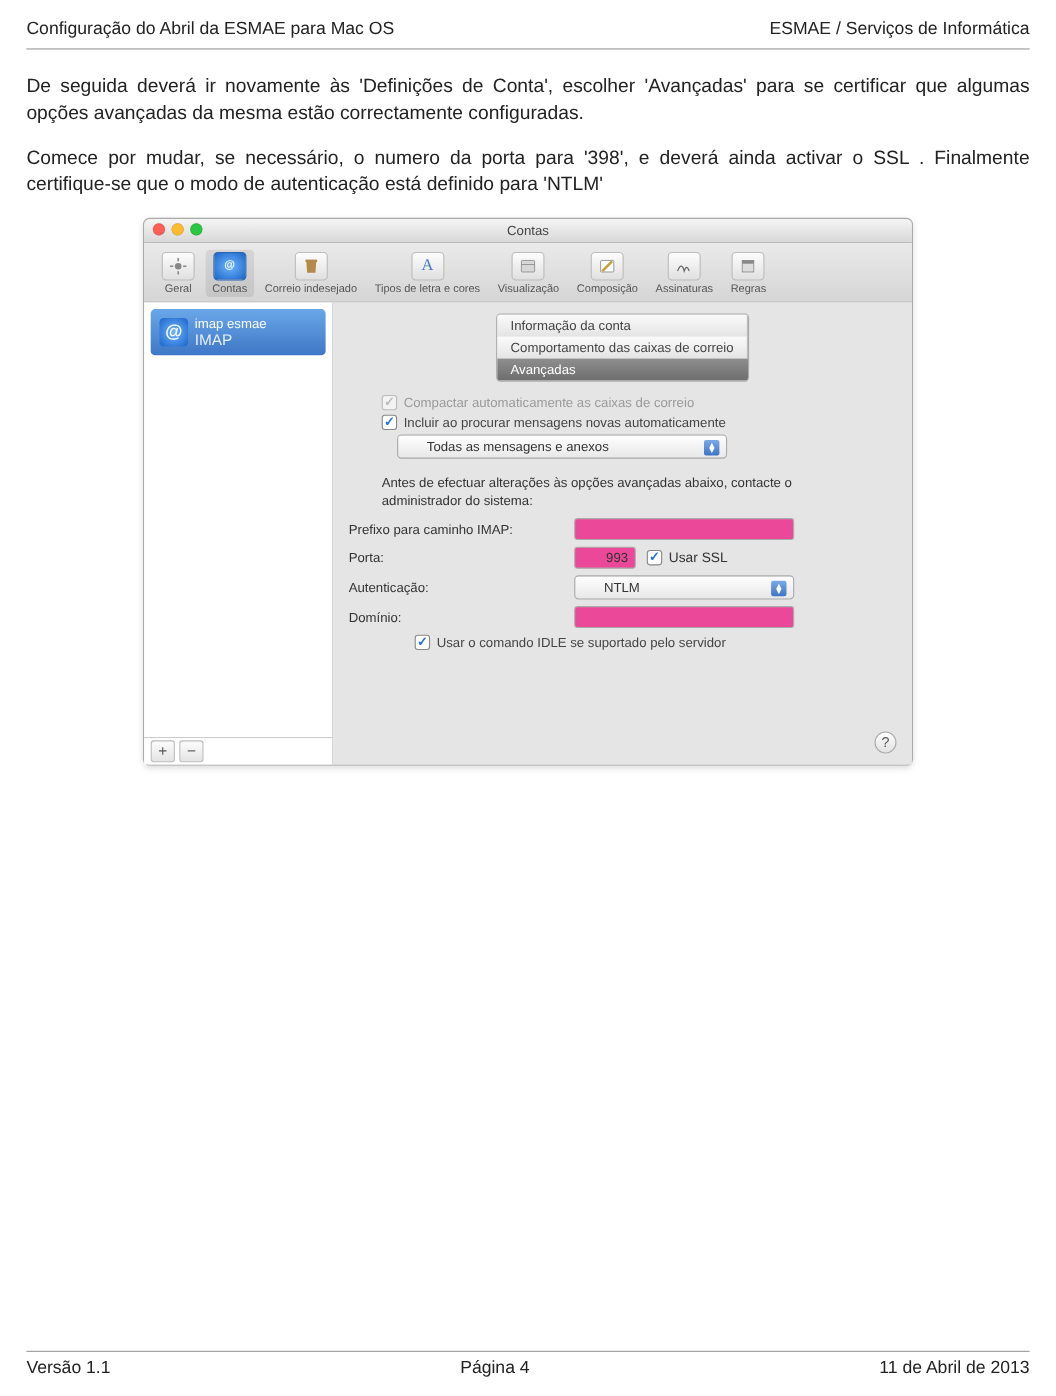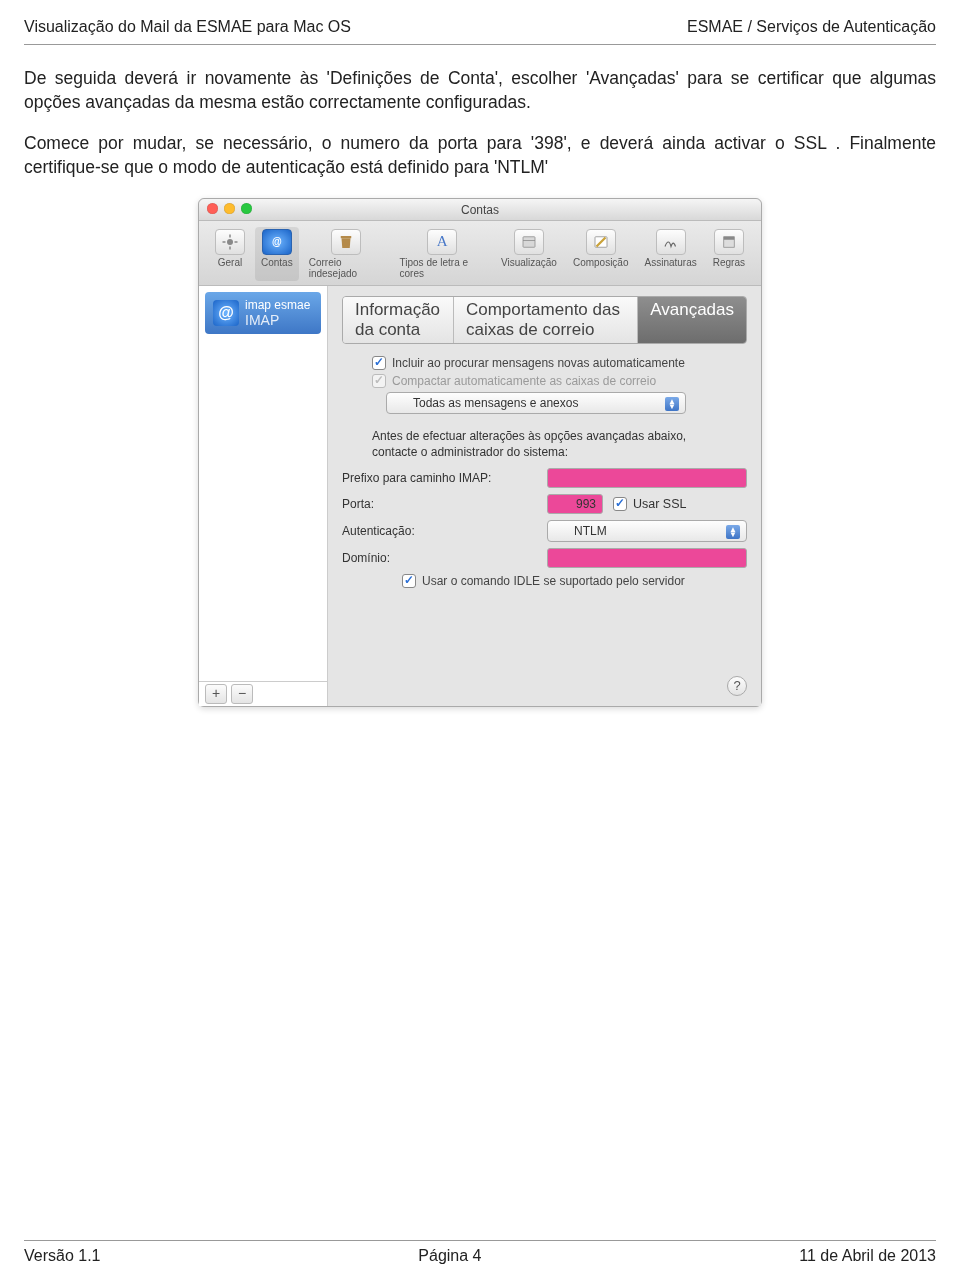--- a/index.html
+++ b/index.html
@@ -25,21 +25,21 @@
     margin-bottom: 22px;
   }
   .body-text p {
     font-size: 17.5px;
     line-height: 1.35;
     margin-bottom: 18px;
     text-align: justify;
   }
 
   .mac-window {
-    width: 564px;
+    width: 700px;
     margin: 8px auto 0 auto;
     border: 1px solid #aaa;
     border-radius: 6px;
     background: #e7e7e7;
     box-shadow: 0 2px 6px rgba(0,0,0,.15);
     font-size: 12.5px;
     color: #333;
   }
   .titlebar {
     background: linear-gradient(#f5f5f5,#d8d8d8);
@@ -113,21 +113,22 @@
     font-size:14px;line-height:16px;text-align:center;color:#555;
   }
 
   .main-pane{
     flex:1; padding:10px 14px 14px 14px; background:#e5e5e5;
     position:relative;
   }
   .seg {
     display:flex; width: fit-content; margin: 0 auto 12px auto;
     border:1px solid #aaa; border-radius:4px; overflow:hidden;
-    font-size:17px;
+    font-size:12px;
+    flex-direction:column;
   }
   .seg div{
     padding:3px 12px; background:linear-gradient(#fafafa,#e4e4e4);
     border-right:1px solid #bbb; color:#444;
   }
   .seg div:last-child{border-right:none}
   .seg .sel{background:linear-gradient(#8e8e8e,#6d6d6d);color:#fff}
 
   .chk-row{display:flex;align-items:center;gap:6px;margin:4px 0 4px 30px;font-size:12px;color:#444}
   .chk-row.dis{color:#9a9a9a}
@@ -163,31 +164,31 @@
   .popup.sm{margin:0;width:200px}
 
   .footer-help{
     position:absolute;right:14px;bottom:10px;
     width:20px;height:20px;border:1px solid #aaa;border-radius:50%;
     background:linear-gradient(#fdfdfd,#e3e3e3);
     text-align:center;line-height:18px;font-size:13px;color:#555;
   }
 
   .page-footer{
-    position:absolute;left:24px;right:24px;bottom:4px;
+    position:absolute;left:24px;right:24px;bottom:16px;
   }
   .page-footer .hr2{border:none;border-top:1px solid #999;margin-bottom:6px}
   .page-footer .row{display:flex;justify-content:space-between;font-size:16px;font-weight:300}
 </style>
 </head>
 <body>
 
 <div class="header-row">
-  <div>Visualização do Mail da ESMAE para Mac OS</div>
-  <div>ESMAE / Serviços de Autenticação</div>
+  <div>Configuração do Abril da ESMAE para Mac OS</div>
+  <div>ESMAE / Serviços de Informática</div>
 </div>
 <hr class="hr">
 
 <div class="body-text">
   <p>De seguida deverá ir novamente às 'Definições de Conta', escolher 'Avançadas' para se certificar que algumas opções avançadas da mesma estão correctamente configuradas.</p>
   <p>Comece por mudar, se necessário, o numero da porta para '398', e deverá ainda activar o SSL . Finalmente certifique-se que o modo de autenticação está definido para 'NTLM'</p>
 </div>
 
 <div class="mac-window">
   <div class="titlebar">
@@ -284,27 +285,27 @@
       </div>
     </div>
 
     <div class="main-pane">
       <div class="seg">
         <div>Informação da conta</div>
         <div>Comportamento das caixas de correio</div>
         <div class="sel">Avançadas</div>
       </div>
 
+      <div class="chk-row dis">
+        <div class="chk dis on"></div>
+        <span>Compactar automaticamente as caixas de correio</span>
+      </div>
       <div class="chk-row">
         <div class="chk on"></div>
         <span>Incluir ao procurar mensagens novas automaticamente</span>
-      </div>
-      <div class="chk-row dis">
-        <div class="chk dis on"></div>
-        <span>Compactar automaticamente as caixas de correio</span>
       </div>
 
       <div class="popup">
         <span>Todas as mensagens e anexos</span>
         <span class="arr">▲<br>▼</span>
       </div>
 
       <div class="note">Antes de efectuar alterações às opções avançadas abaixo, contacte o administrador do sistema:</div>
 
       <div class="field-row">

